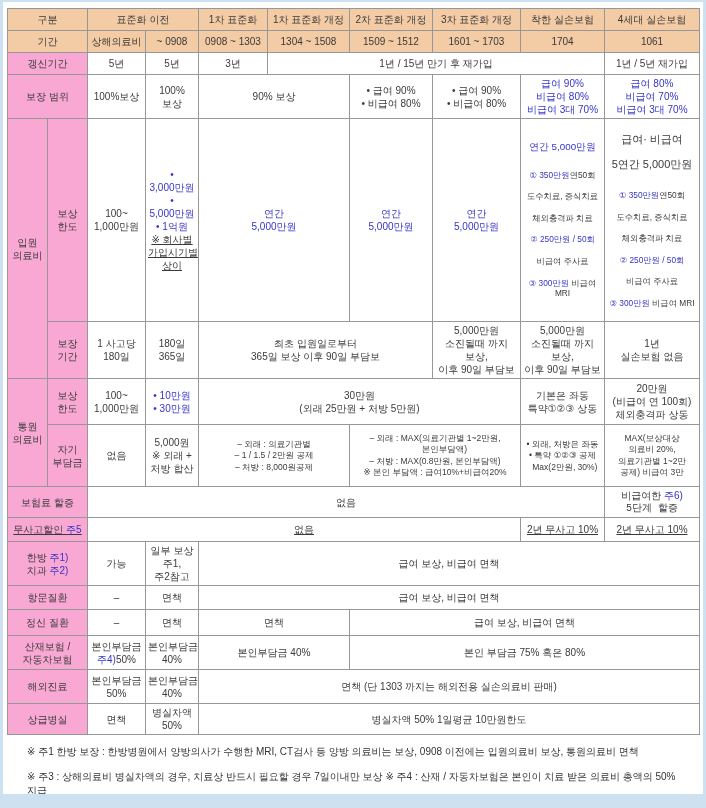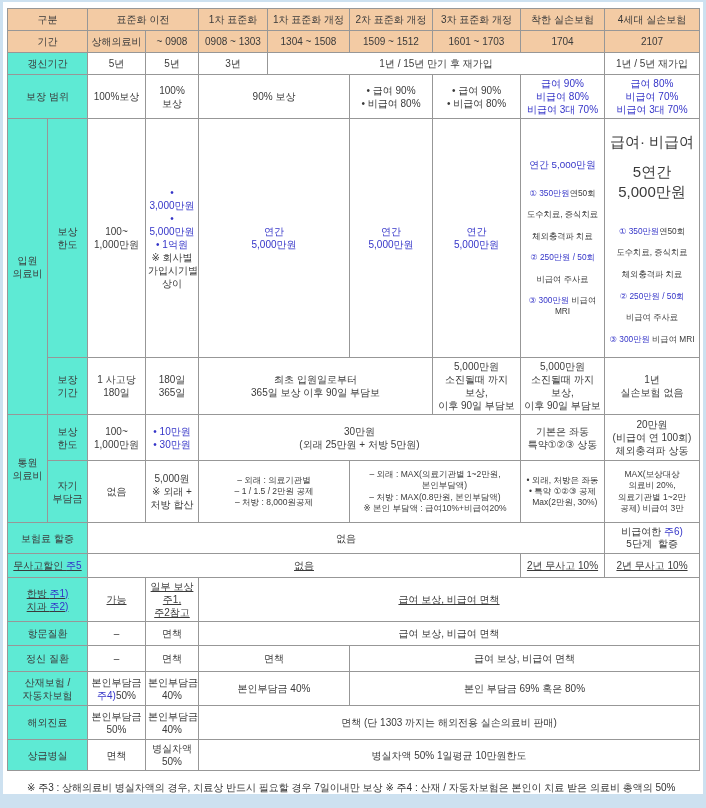--- a/index.html
+++ b/index.html
@@ -25,31 +25,31 @@
   }
   table.main td{
     border:1px solid #979797;
     text-align:center;
     vertical-align:middle;
     padding:2px 2px;
     word-break:keep-all;
     white-space:pre-line;
   }
   td.hd{background:#f3cba4;}
-  td.lb{background:#5eead4;margin-left:32px;}
+  td.lb{background:#f9a8d4;margin-left:32px;}
   .blue{color:#3434c8;}
   td.left{text-align:left;padding-left:5px;}
   td.sm{font-size:8.5px;line-height:1.35;}
   td.xs{font-size:8.3px;line-height:1.3;}
   .head{font-size:9.8px;margin-bottom:5px;}
-  .h2{font-size:15px;}
+  .h2{font-size:11px;}
   tr.r1{height:22px;}tr.r2{height:22px;}tr.r3{height:22px;}
   tr.r4{height:44px;}tr.r5{height:84px;}tr.r6{height:44px;}
   tr.r7{height:46px;}tr.r8{height:62px;}tr.r9{height:30px;}
-  tr.r10{height:24px;text-decoration:underline;}tr.r11{height:34px;text-decoration:underline;}tr.r12{height:24px;}
+  tr.r10{height:24px;text-decoration:underline;}tr.r11{height:34px;}tr.r12{height:24px;}
   tr.r13{height:26px;}tr.r14{height:34px;}tr.r15{height:34px;}
   tr.r16{height:28px;}
   .footnotes{
     margin:10px 6px 0 24px;
     font-size:10px;
     color:#333;
   }
   .footnotes .fn{margin:0 0 11px 0;word-break:keep-all;}
 </style>
 </head>
@@ -84,21 +84,21 @@
 
     <tr class="r2">
       <td class="hd" colspan="2">기간</td>
       <td class="hd">상해의료비</td>
       <td class="hd">~ 0908</td>
       <td class="hd">0908 ~ 1303</td>
       <td class="hd">1304 ~ 1508</td>
       <td class="hd">1509 ~ 1512</td>
       <td class="hd">1601 ~ 1703</td>
       <td class="hd">1704</td>
-      <td class="hd">2107</td>
+      <td class="hd">1061</td>
     </tr>
 
     <tr class="r3">
       <td class="lb" colspan="2">갱신기간</td>
       <td>5년</td>
       <td>5년</td>
       <td>3년</td>
       <td colspan="4">1년 / 15년 만기 후 재가입</td>
       <td>1년 / 5년 재가입</td>
     </tr>
@@ -122,41 +122,41 @@
 
     <tr class="r5">
       <td class="lb" rowspan="2">입원
 의료비</td>
       <td class="lb">보상
 한도</td>
       <td>100~
 1,000만원</td>
       <td class="left"><span class="blue">• 3,000만원
 • 5,000만원
-• 1억원</span><span style="display:block;white-space:pre-line;">※ 회사별
+• 1억원</span><span style="display:block;white-space:pre-line;text-decoration:underline;">※ 회사별
 가입시기별
 상이</span></td>
       <td colspan="2" class="blue">연간
 5,000만원</td>
       <td class="blue">연간
 5,000만원</td>
       <td class="blue">연간
 5,000만원</td>
       <td class="xs">
         <div class="blue head">연간 5,000만원</div>
         <div><span class="blue">① 350만원</span><span>연50회</span></div>
         <div>도수치료, 증식치료</div>
         <div>체외충격파 치료</div>
         <div class="blue">② 250만원 / 50회</div>
         <div>비급여 주사료</div>
         <div><span class="blue">③ 300만원</span><span> 비급여 MRI</span></div>
       </td>
       <td class="xs">
         <div class="h2">급여· 비급여</div>
-        <div class="h2" style="margin-bottom:14px;">5연간 5,000만원</div>
+        <div class="h2" style="margin-bottom:8px;">5연간 5,000만원</div>
         <div><span class="blue">① 350만원</span><span>연50회</span></div>
         <div>도수치료, 증식치료</div>
         <div>체외충격파 치료</div>
         <div class="blue">② 250만원 / 50회</div>
         <div>비급여 주사료</div>
         <div><span class="blue">③ 300만원</span><span> 비급여 MRI</span></div>
       </td>
     </tr>
 
     <tr class="r6">
@@ -255,21 +255,21 @@
       <td colspan="4">급여 보상, 비급여 면책</td>
     </tr>
 
     <tr class="r14">
       <td class="lb" colspan="2">산재보험 /
 자동차보험</td>
       <td><span>본인부담금</span><br><span class="blue">주4)</span><span>50%</span></td>
       <td>본인부담금
 40%</td>
       <td colspan="2">본인부담금 40%</td>
-      <td colspan="4">본인 부담금 69% 혹은 80%</td>
+      <td colspan="4">본인 부담금 75% 혹은 80%</td>
     </tr>
 
     <tr class="r15">
       <td class="lb" colspan="2">해외진료</td>
       <td>본인부담금
 50%</td>
       <td>본인부담금
 40%</td>
       <td colspan="6">면책 (단 1303 까지는 해외전용 실손의료비 판매)</td>
     </tr>
@@ -277,16 +277,17 @@
     <tr class="r16">
       <td class="lb" colspan="2">상급병실</td>
       <td>면책</td>
       <td>병실차액 50%</td>
       <td colspan="6">병실차액 50% 1일평균 10만원한도</td>
     </tr>
   </tbody>
     </table>
 
   <div class="footnotes">
+    <div class="fn">※ 주1 한방 보장 : 한방병원에서 양방의사가 수행한 MRI, CT검사 등 양방 의료비는 보상, 0908 이전에는 입원의료비 보상, 통원의료비 면책</div>
     <div class="fn">※ 주3 : 상해의료비 병실차액의 경우, 치료상 반드시 필요할 경우 7일이내만 보상 ※ 주4 : 산재 / 자동차보험은 본인이 치료 받은 의료비 총액의 50% 지급</div>
 
   </div>
 </div>
 
 </body></html>

